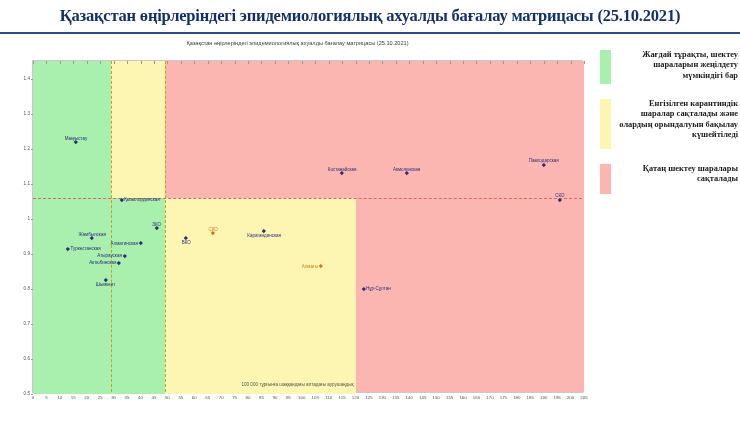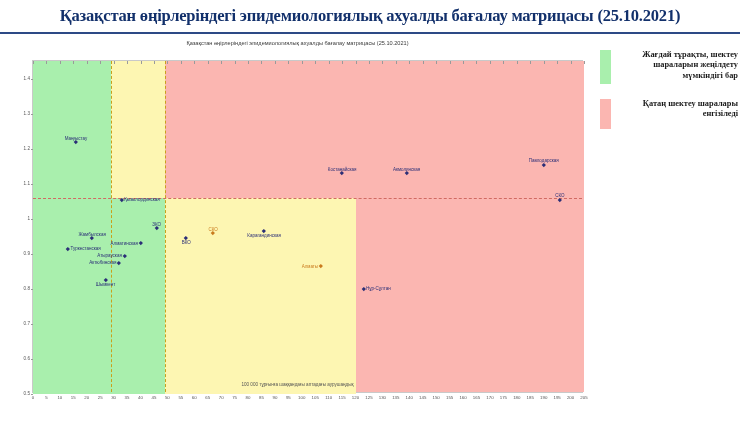--- a/index.html
+++ b/index.html
@@ -308,16 +308,20 @@
 
   <div id="xlabel">100 000 тұрғынға шаққандағы аптадағы аурушаңдық</div>
 </div>
 
 <div id="legend">
     <div class="legend-item">
       <div class="legend-swatch" style="background: rgb(169, 239, 173); height: 34px;"></div>
       <div class="legend-text">Жағдай тұрақты, шектеу шараларын жеңілдету мүмкіндігі бар</div>
     </div>
     <div class="legend-item">
+      <div class="legend-swatch" style="background: rgb(253, 246, 178); height: 50px;"></div>
+      <div class="legend-text">Енгізілген карантиндік шаралар сақталады және олардың орындалуын бақылау күшейтіледі</div>
+    </div>
+    <div class="legend-item">
       <div class="legend-swatch" style="background: rgb(251, 182, 177); height: 30px;"></div>
-      <div class="legend-text">Қатаң шектеу шаралары енгізіледі</div>
+      <div class="legend-text">Қатаң шектеу шаралары сақталады</div>
     </div>
   </div>
 
 </body></html>

